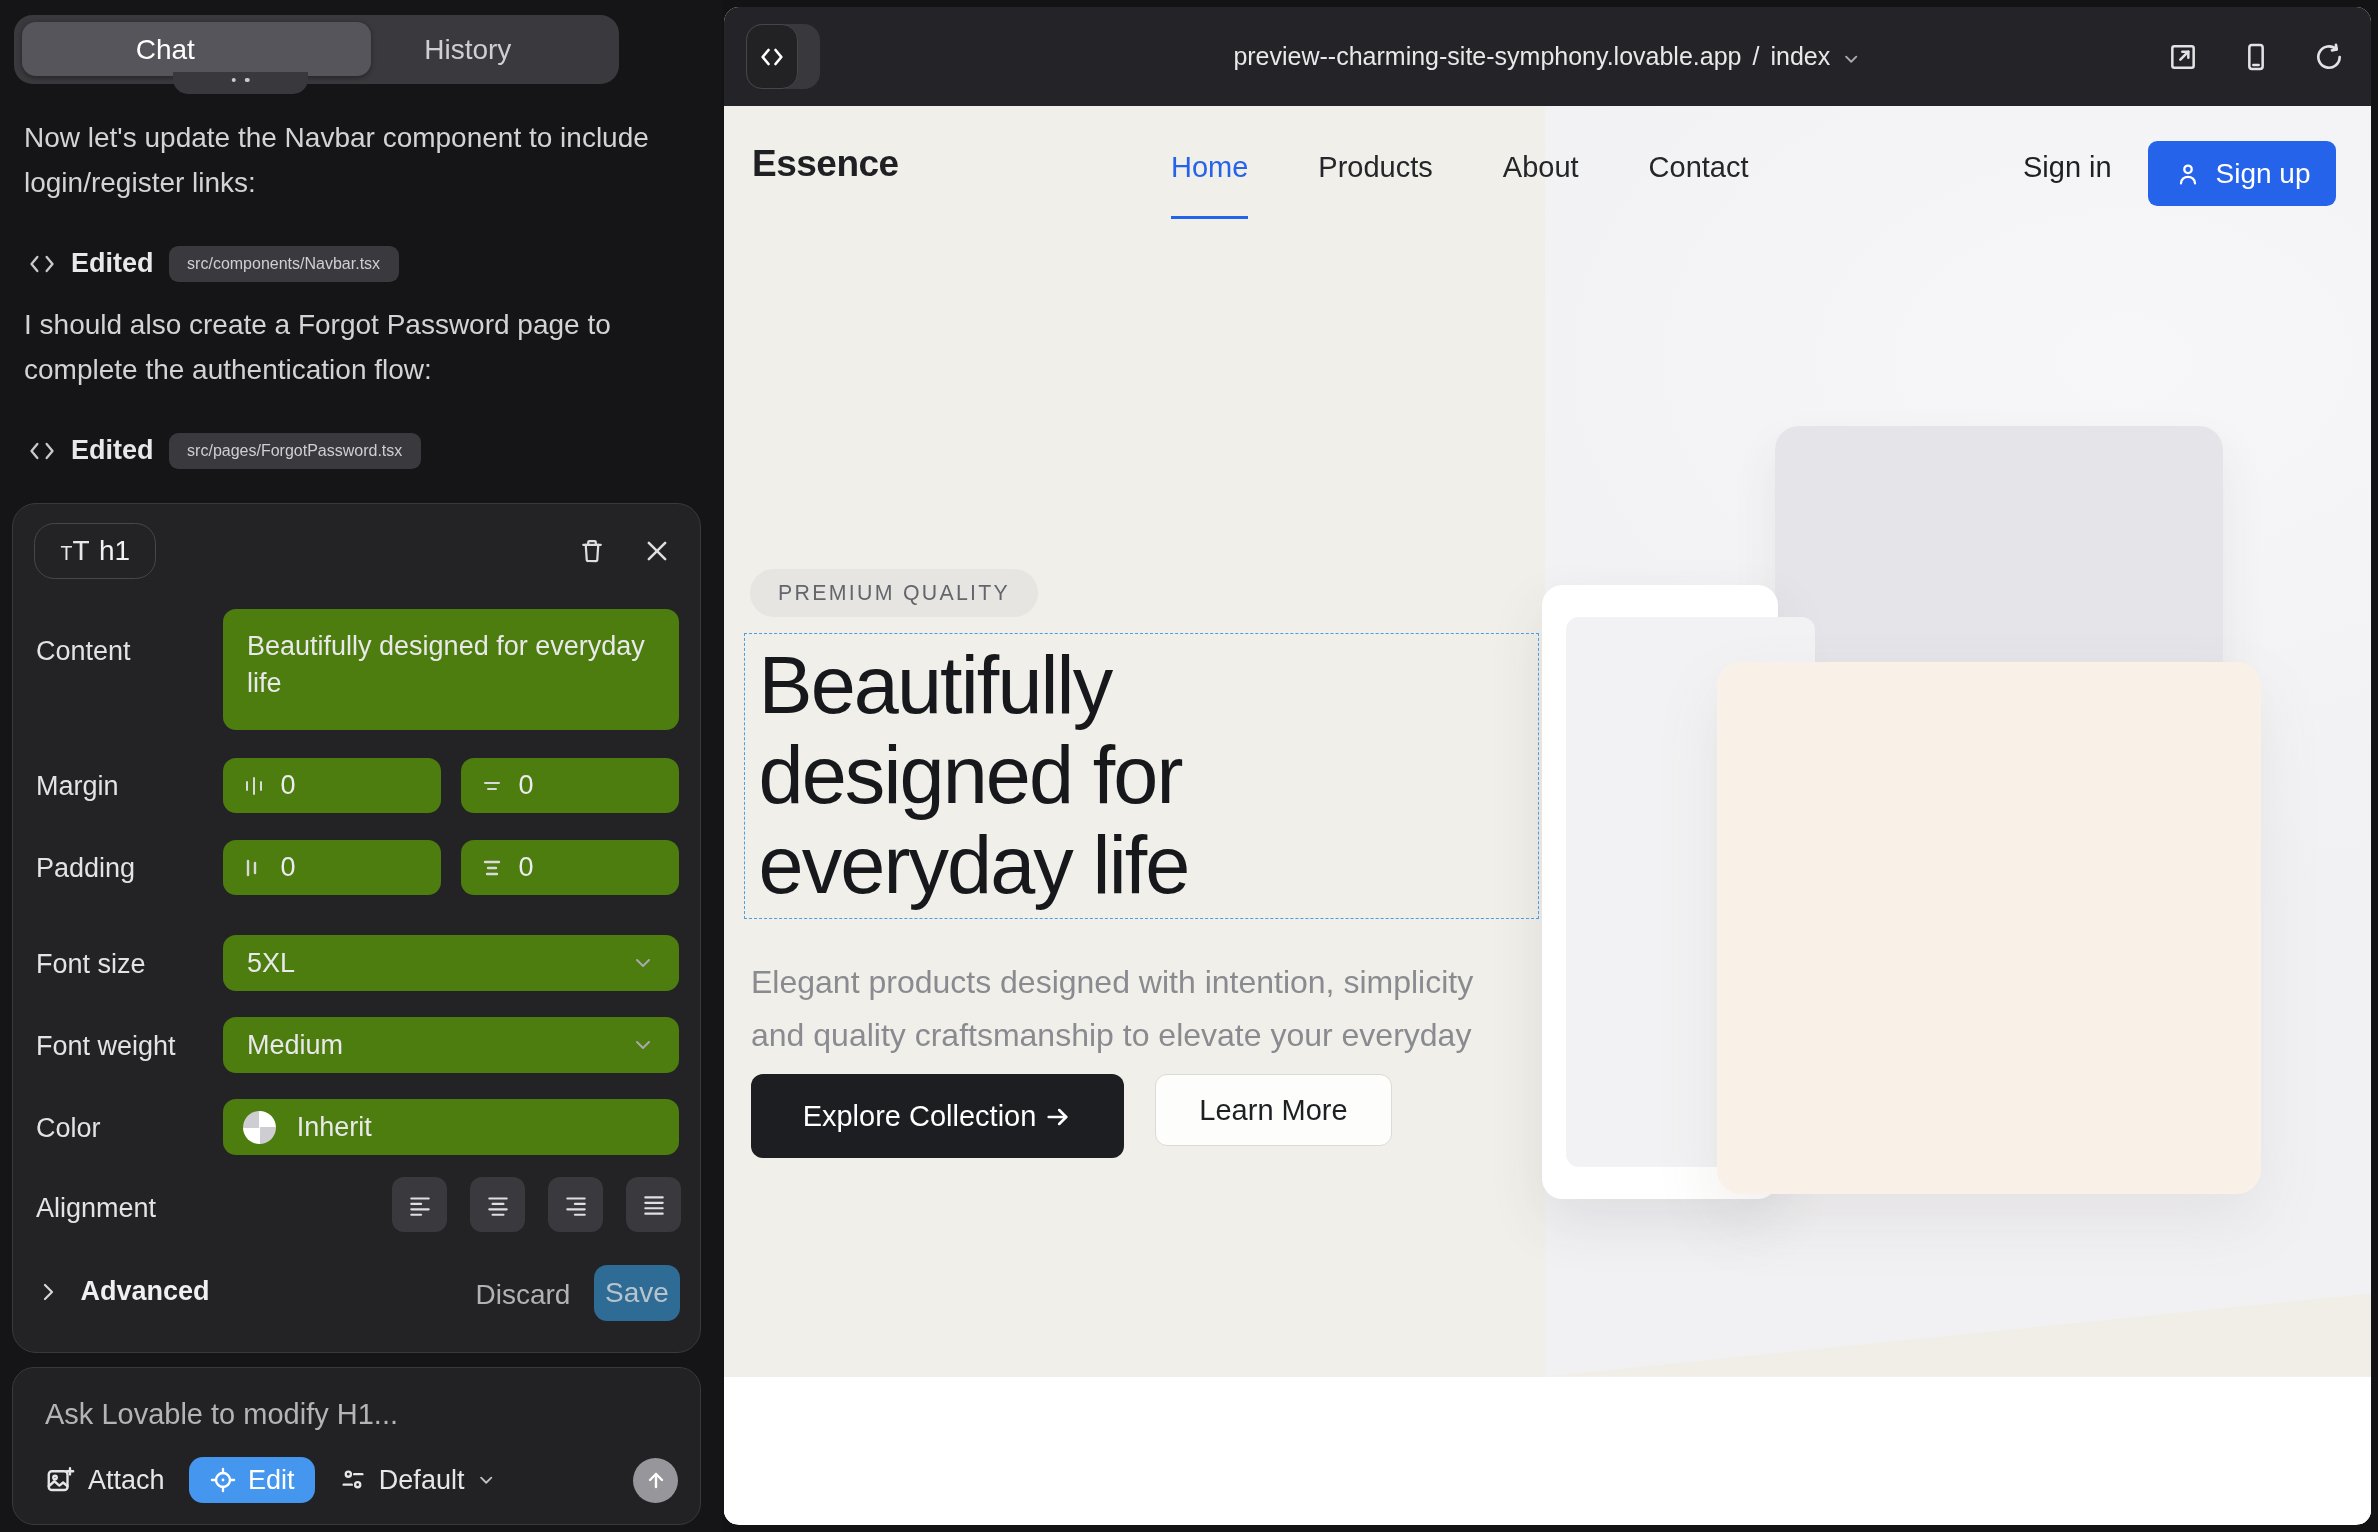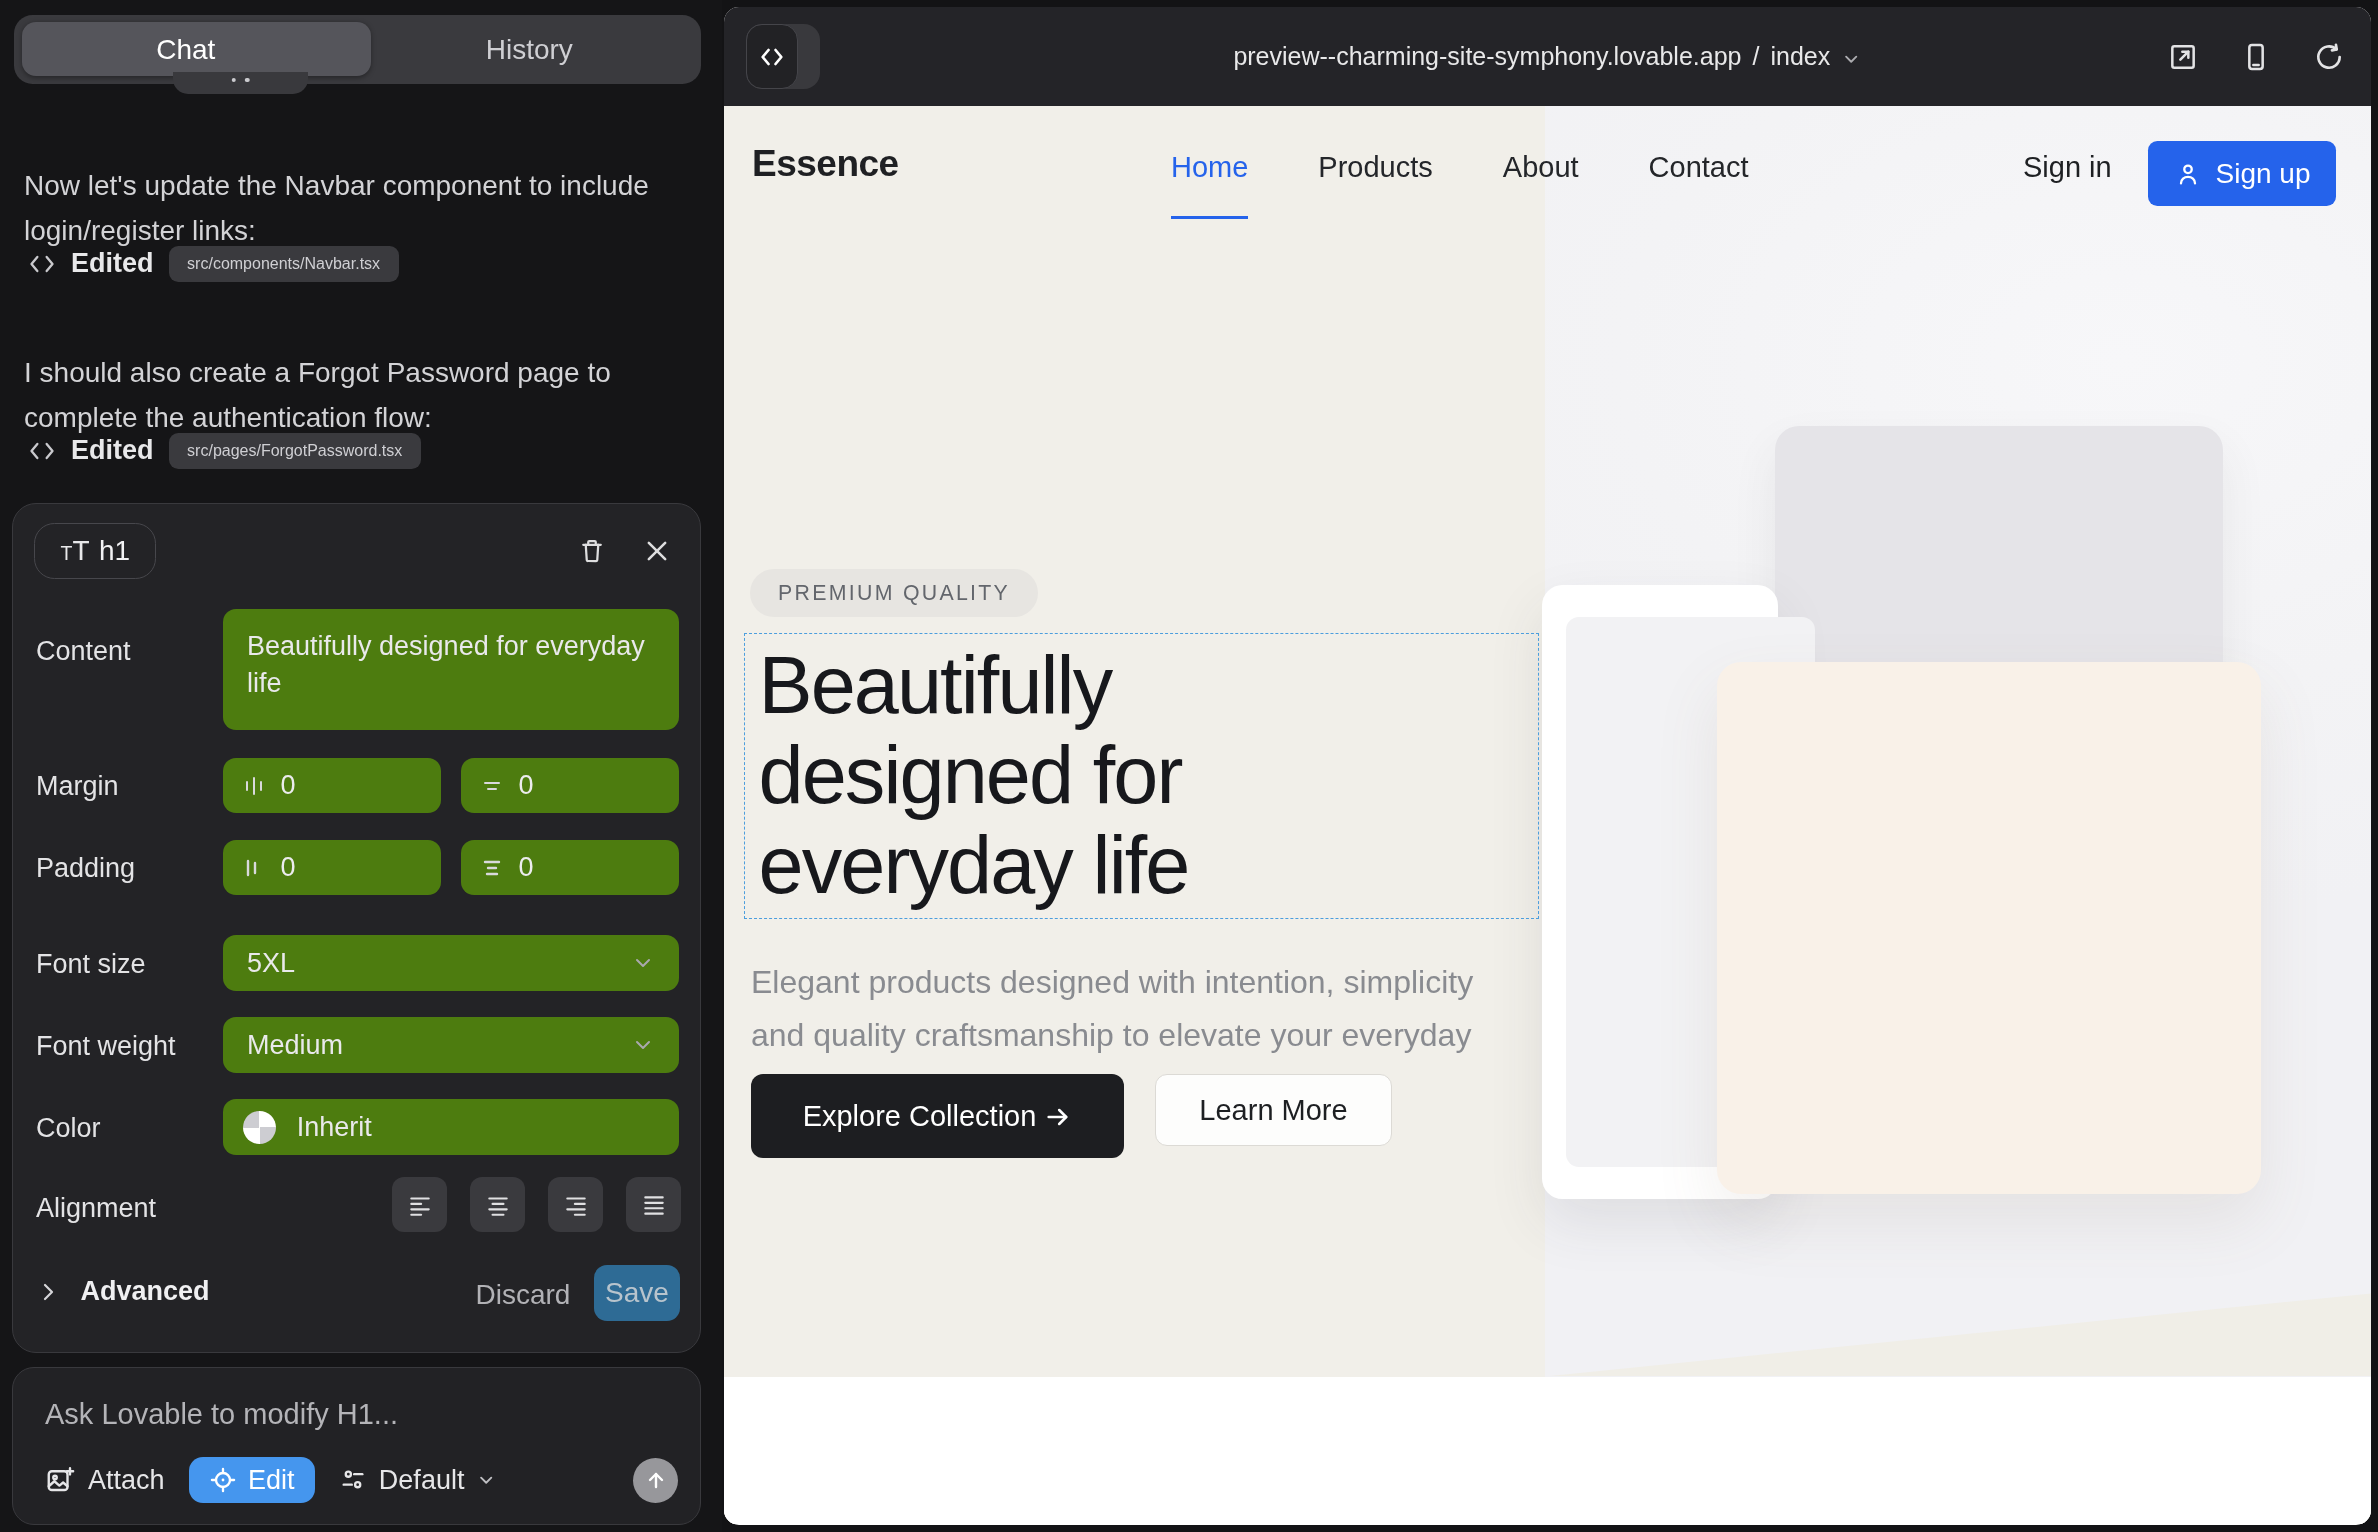--- a/index.html
+++ b/index.html
@@ -3,31 +3,31 @@
 <meta charset="utf-8">
 <style>
   * { margin:0; padding:0; box-sizing:border-box; }
   html,body { background:#0d0d0f; }
   body { font-family:"Liberation Sans", sans-serif; }
   .app { position:relative; width:2378px; height:1532px; overflow:hidden; background:#131315; }
 
   
   .sidebar { position:absolute; left:0; top:0; width:722px; height:1532px; background:#151517; }
 
-  .tabs { position:absolute; left:14px; top:15px; width:687px; height:69px; background:#3a3a3e; border-radius:18.6px; display:flex; align-items:center; }
+  .tabs { position:absolute; left:14px; top:15px; width:605px; height:69px; background:#3a3a3e; border-radius:18.6px; display:flex; align-items:center; }
   .tab { width:50%; text-align:center; font-size:28px; color:#cfcfd3; cursor:default; }
   .tab-active { position:absolute; left:8.3px; top:7.4px; width:349px; height:54px; background:#55555b; border-radius:14px; box-shadow:0 1.9px 5.6px rgba(0,0,0,.35); }
   .tab-label { position:relative; z-index:2; }
   .tab-label.active { color:#ffffff; font-weight:500; }
 
   .peek-bubble { position:absolute; left:173px; top:72px; width:135px; height:22px; background:#39393d; border-radius:0 0 15px 15px; }
   .peek-bubble .dots { position:absolute; left:50%; top:5.6px; transform:translateX(-50%); display:flex; gap:9.3px; }
   .peek-bubble .dots i { width:4.6px; height:4.6px; border-radius:50%; background:#cacace; display:block; }
 
-  .msg { position:absolute; left:24px; width:668px; font-size:28px; line-height:45px; color:#d3d3d6;margin-top:48px; }
+  .msg { position:absolute; left:24px; width:668px; font-size:28px; line-height:45px; color:#d3d3d6; }
   .msg1 { top:115px; }
   .msg2 { top:302px; }
 
   .edit-row { position:absolute; left:28px; height:43px; display:flex; align-items:center; gap:15px; }
   .edit-row1 { top:242px; }
   .edit-row2 { top:429px; }
   .edit-row .code-glyph { color:#c9c9cd; display:flex; }
   .edit-row .edited { font-size:27px; font-weight:700; color:#e8e8ea; }
   .file-chip { background:#3a3a3e; border-radius:9.3px; height:36px; display:flex; align-items:center; padding:0 18.6px; font-size:16px; color:#cfcfd3; }
 

